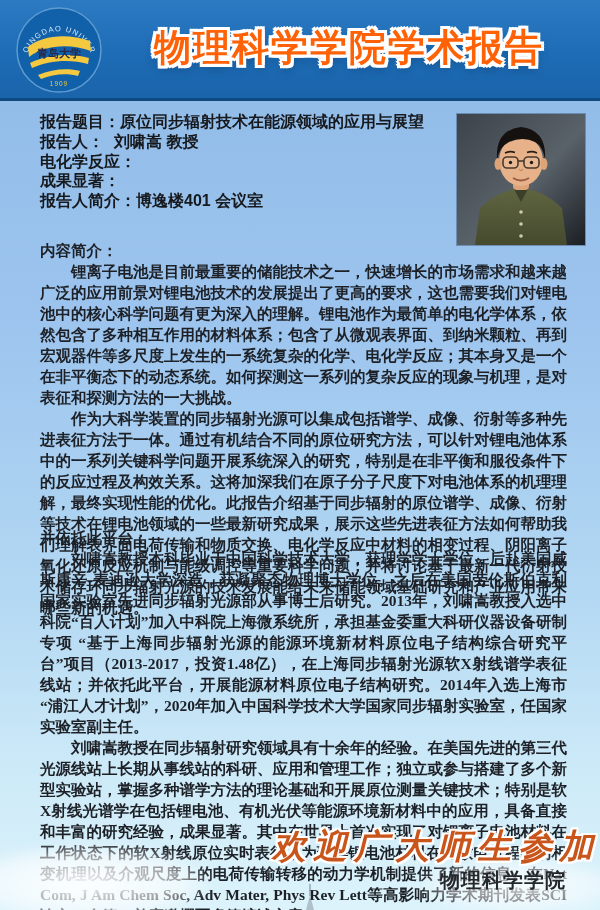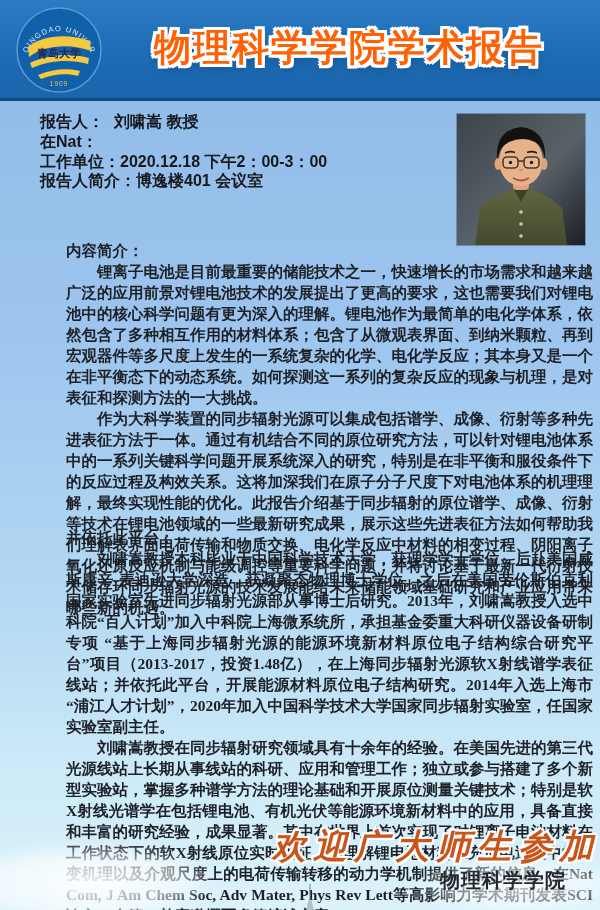--- a/index.html
+++ b/index.html
@@ -35,21 +35,21 @@
   .detail-row{ display:flex; }
   .detail-label{ flex:0 0 74px; white-space:nowrap; }
   .detail-value{ white-space:nowrap; }
 
   
   .photo{ position:absolute; left:457px; top:114px; width:128px; height:131px;
     box-shadow:0 0 0 1px rgba(30,50,70,.35); }
 
   
   .section{ position:absolute; left:40px; width:527px; color:#1d2127;
-    font-size:15.5px; line-height:21px; font-weight:600;margin-left:26px; }
+    font-size:15.5px; line-height:21px; font-weight:600; }
   .section-heading{ font-weight:bold; }
   .section p{ text-indent:2em; text-align:justify;font-family:Liberation Serif, serif; }
   .abstract{ top:240px; }
   .bio{ top:527px; }
 
   
   .cloud{ position:absolute; background:radial-gradient(ellipse at center,rgba(255,255,255,.95) 0%,rgba(255,255,255,.55) 55%,rgba(255,255,255,0) 75%); filter:blur(6px); border-radius:50%; }
   .cloud-left{ left:-40px; top:845px; width:250px; height:75px; }
   .cloud-right{ left:420px; top:858px; width:200px; height:55px; opacity:.8; }
   .spire{ position:absolute; left:306px; top:884px; width:8px; height:26px; opacity:.55; }
@@ -85,29 +85,32 @@
       <path d="M14,56 C32,47 56,46 73,51 L72,57 C55,52 33,53 16,61 Z" fill="#f5c93f"></path>
       <path d="M22,68 C36,62 52,61 64,64 L62,69 C51,66 37,67 25,72 Z" fill="#f5c93f"></path>
       <text x="43" y="50" text-anchor="middle" font-size="11" font-weight="bold" fill="#242a4e">青岛大学</text>
       <text x="43" y="79" text-anchor="middle" font-size="6.5" fill="#f5c93f" letter-spacing="1">1909</text>
     </svg>
     <div class="header-title">物理科学学院学术报告</div>
   </div>
 
   <div class="details">
     <div class="detail-row">
+      <span class="detail-label">报告题目：</span>
+      <span class="detail-value">原位同步辐射技术在能源领域的应用与展望</span>
+    </div>
+    <div class="detail-row">
       <span class="detail-label">报告人：</span>
       <span class="detail-value">刘啸嵩 教授</span>
     </div>
     <div class="detail-row">
-      <span class="detail-label">在Nat：</span>
+      <span class="detail-label">电化学反应：</span>
     </div>
     <div class="detail-row">
-      <span class="detail-label">工作单位：</span>
-      <span class="detail-value">2020.12.18 下午2：00-3：00</span>
+      <span class="detail-label">成果显著：</span>
     </div>
     <div class="detail-row">
       <span class="detail-label">报告人简介：</span>
       <span class="detail-value">博逸楼401 会议室</span>
     </div>
   </div>
 
   <svg class="photo" viewBox="0 0 128 131">
     <defs>
       <linearGradient id="pbg" x1="0" y1="0" x2="1" y2="1">

